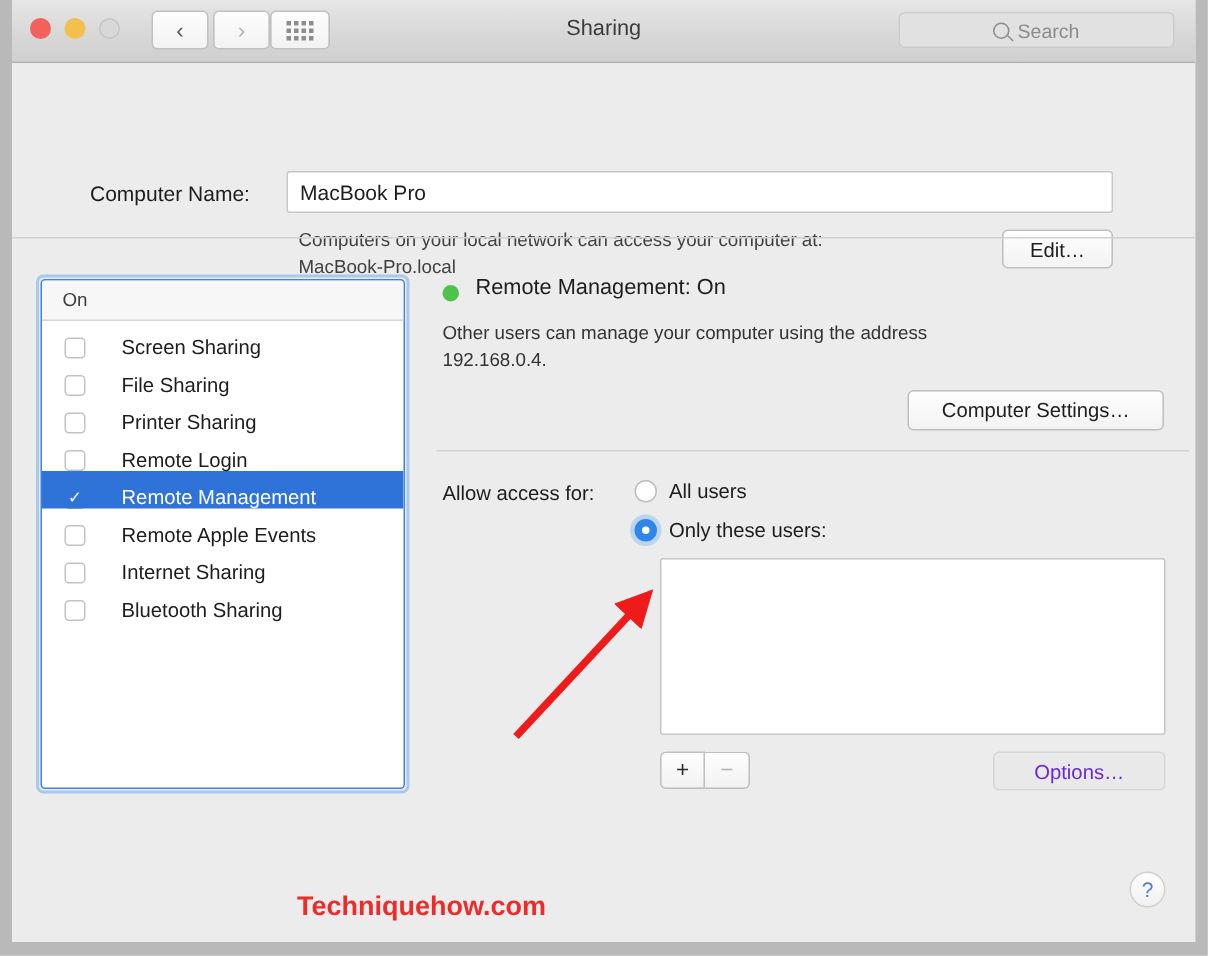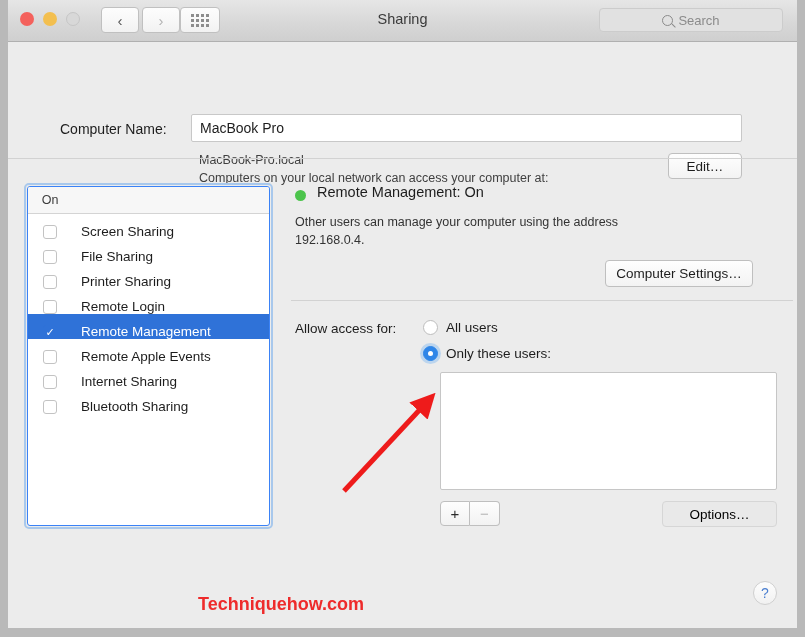--- a/index.html
+++ b/index.html
@@ -274,21 +274,21 @@
     top: 172px;
     width: 430px;
     font-size: 12.5px;
     color: #333333;
     line-height: 18px;
   }
   .computer-settings-btn {
     position: absolute;
     left: 597px;
     top: 219px;
-    width: 148px;
+    width: 171px;
     height: 27px;
     background: linear-gradient(to bottom, #fefefe, #f3f3f3);
     border: 1px solid #bfbfbf;
     border-radius: 4px;
     box-sizing: border-box;
     font-size: 13.5px;
     color: #1d1d1d;
     display: flex; align-items: center; justify-content: center;
   }
   .hr-mid {
@@ -365,21 +365,21 @@
     position: absolute;
     left: 654px;
     top: 460px;
     width: 115px;
     height: 26px;
     background: #e9e9e9;
     border: 1px solid #d6d6d6;
     border-radius: 4px;
     box-sizing: border-box;
     font-size: 13.5px;
-    color: #000000;
+    color: #6d28d9;
     display: flex; align-items: center; justify-content: center;
   }
 
   
   .annot-arrow { position: absolute; left: 310px; top: 330px; pointer-events: none; }
   .watermark {
     position: absolute;
     left: 190px;
     top: 553px;
     font-size: 18px;
@@ -443,22 +443,22 @@
       <span class="search-ph">Search</span>
     </div>
   </div>
 
   <div class="content">
 
     <div class="lbl-computer-name">Computer Name:</div>
     <div class="name-field">MacBook Pro</div>
 
     <div class="name-help">
+      <div>Computers on your local network can access your computer at:</div>
       <div>MacBook-Pro.local</div>
-      <div>Computers on your local network can access your computer at:</div>
     </div>
 
     <div class="edit-btn">Edit…</div>
 
     <div class="hr-top"></div>
 
     <div class="svc-focus"></div>
     <div class="svc-list">
       <div class="svc-head">
         <div class="c-on">On</div>

